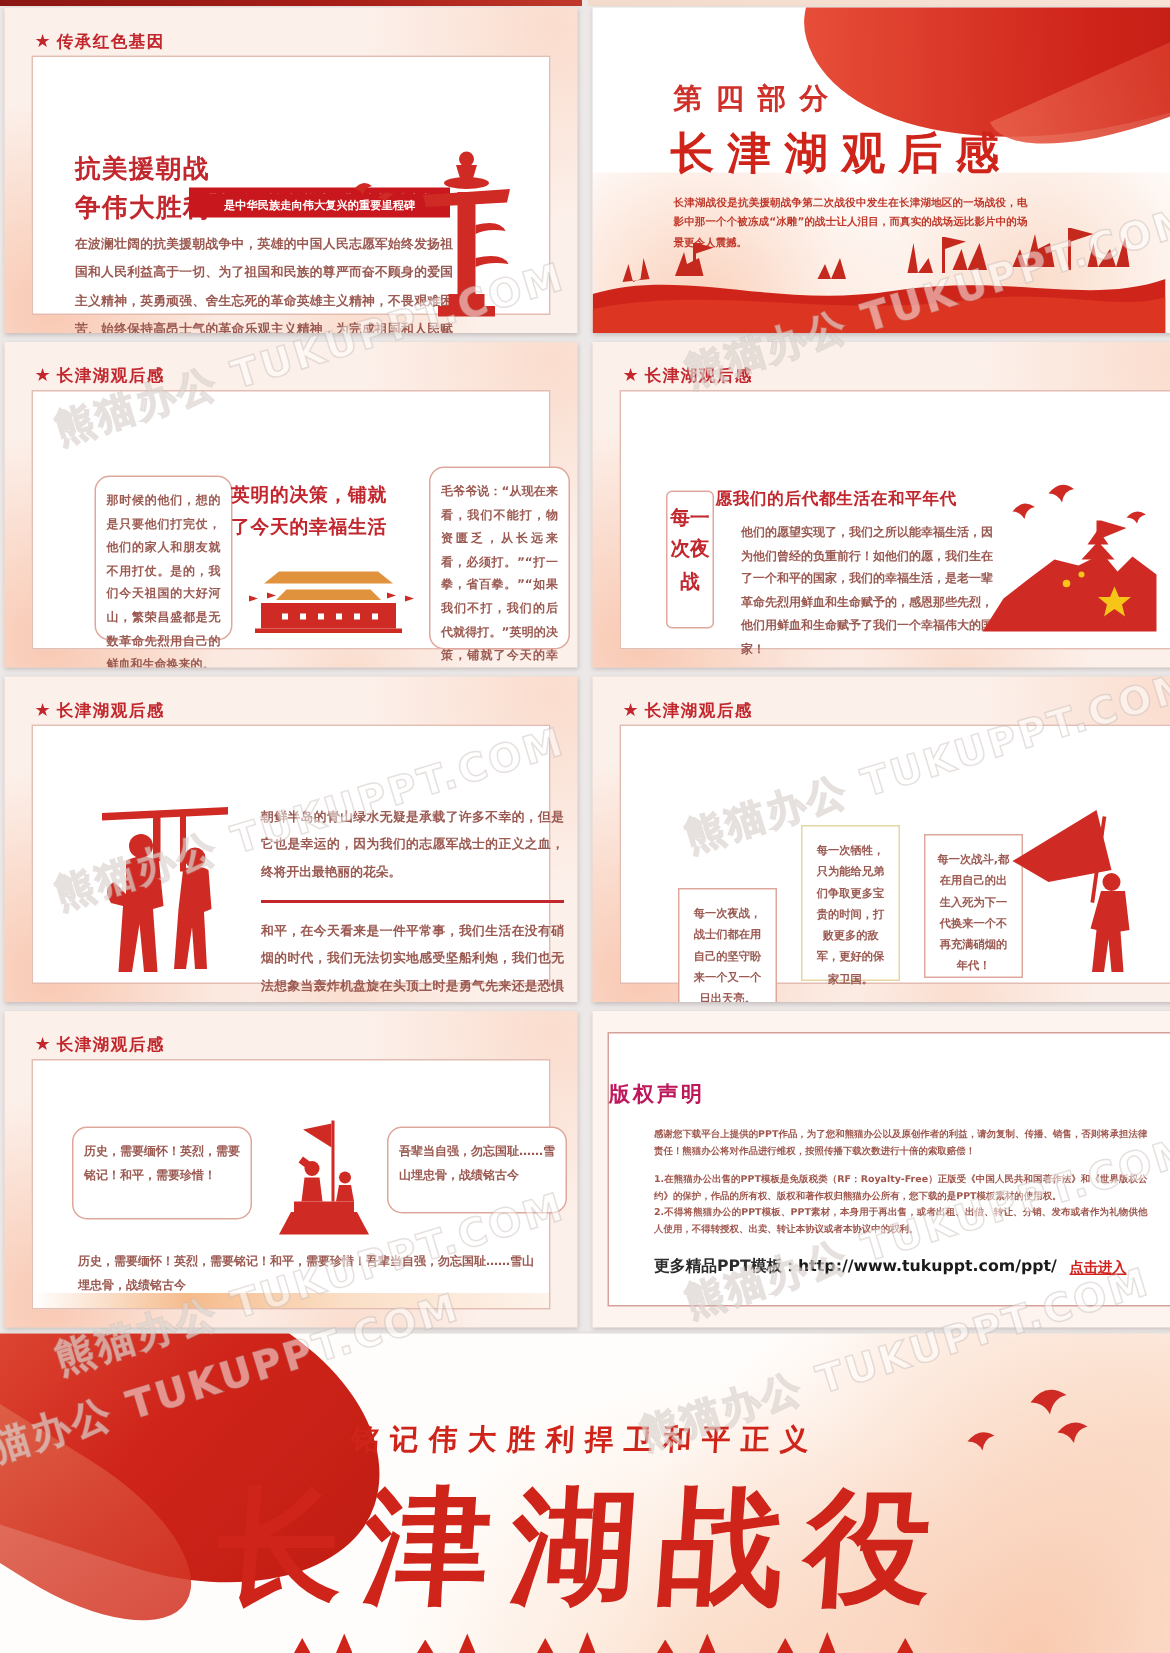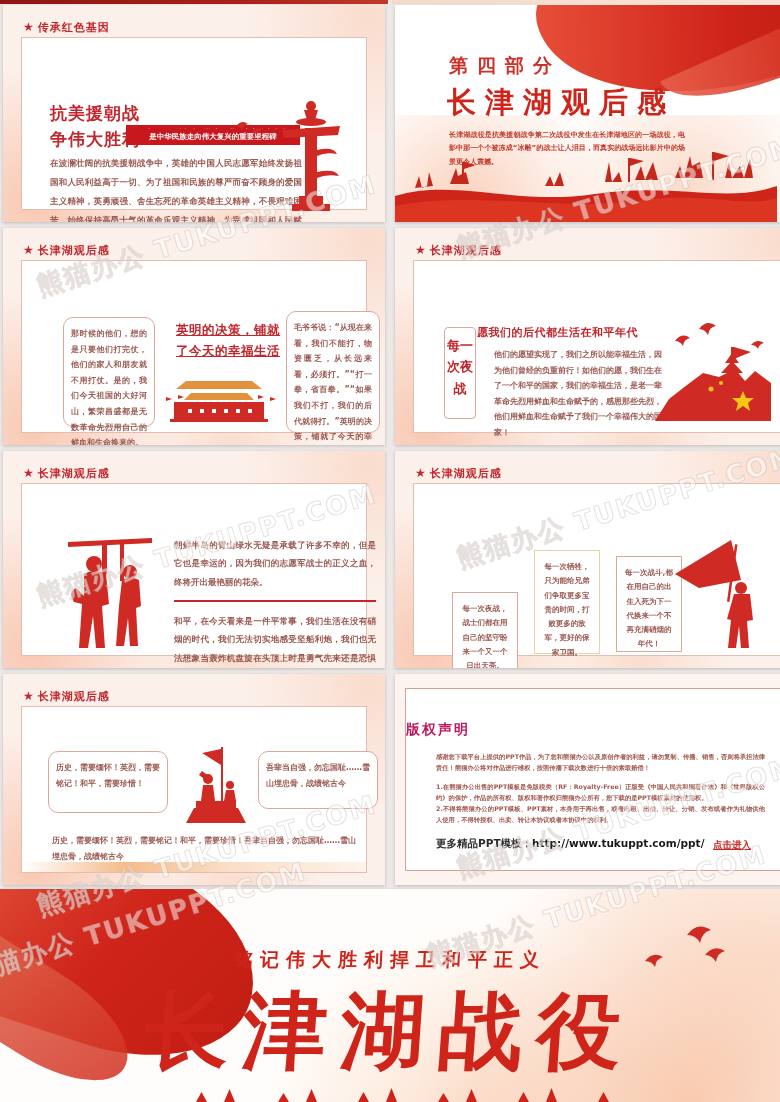--- a/index.html
+++ b/index.html
@@ -45,21 +45,21 @@
   .s2-cloud { position:absolute; left:0; top:110px; right:0; bottom:0; background:
       radial-gradient(circle at 18% 85%, rgba(247,178,142,.6), rgba(247,178,142,0) 40%),
       radial-gradient(circle at 72% 70%, rgba(246,190,158,.55), rgba(246,190,158,0) 45%); }
   .s2-part { position:absolute; left:54px; top:48px; font-size:19px; letter-spacing:9px; color:#d0302a; font-weight:bold; }
   .s2-title { position:absolute; left:52px; top:78px; font-size:29px; letter-spacing:9px; color:#cf241a; font-weight:bold; }
   .s2-body { position:absolute; left:54px; top:124px; width:236px; font-size:7px; line-height:1.9; color:#c0392b; font-weight:bold; text-align:justify; }
   .s2-battle { position:absolute; left:0; bottom:0; width:382px; height:78px; }
 
   
   .rbox { position:absolute; border:1px solid #dfa79c; border-radius:10px; padding:8px 7px; font-size:8px; line-height:1.95; color:#9b5a52; font-weight:bold; text-align:justify; background:#fff; }
-  .s3-title { position:absolute; left:132px; top:58px; width:126px; text-align:right; font-size:12.5px; line-height:1.7; letter-spacing:.5px;text-decoration:underline; }
+  .s3-title { position:absolute; left:132px; top:58px; width:126px; text-align:left; font-size:12.5px; line-height:1.7; letter-spacing:.5px; }
   .s3-gate { position:absolute; left:138px; top:112px; }
 
   
   .s4-side { position:absolute; left:30px; top:66px; width:32px; height:92px; border:1px solid #dfa79c; border-radius:4px; color:#c1272d; font-weight:bold; font-size:13px; line-height:1.65; text-align:center; padding-top:7px; }
   .s4-title { position:absolute; left:63px; top:64px; font-size:11px; letter-spacing:.5px; }
   .s4-body { position:absolute; left:80px; top:86px; width:168px; font-size:8px; line-height:1.95; }
   .s4-art { position:absolute; right:8px; top:58px; }
 
   
   .s5-art { position:absolute; left:42px; top:44px; }

